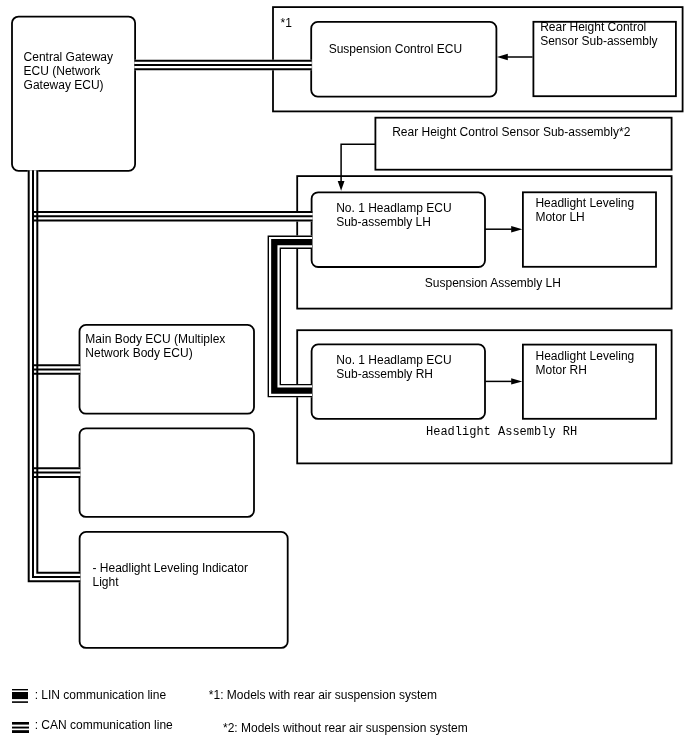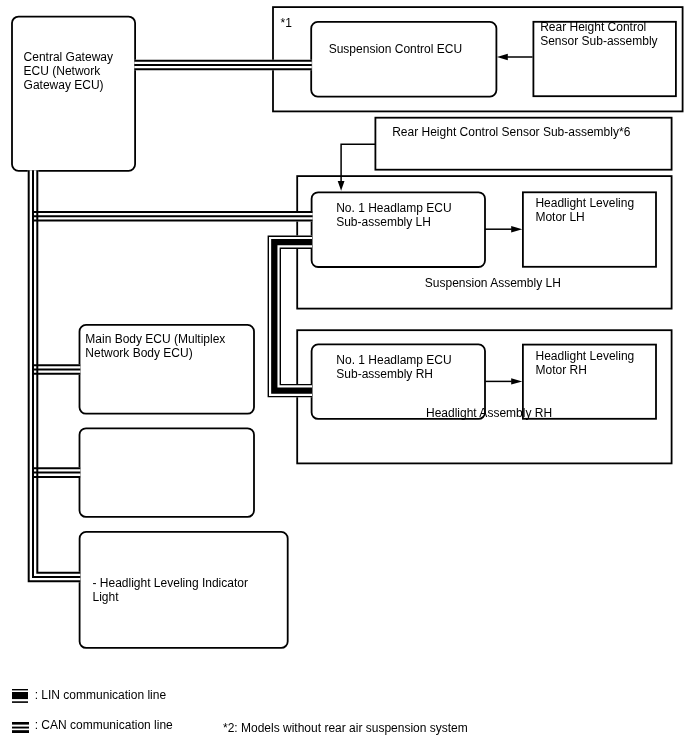--- a/index.html
+++ b/index.html
@@ -72,43 +72,44 @@
       </g>
   </svg>
 
   <div class="lbl" style="left:280.6px;top:16px;">*1</div>
   <div class="lbl" style="left:23.6px;top:50.2px;">Central Gateway
 ECU (Network
 Gateway ECU)</div>
   <div class="lbl" style="left:328.7px;top:41.6px;text-align:center;">Suspension Control ECU</div>
   <div class="lbl" style="left:540.2px;top:20px;">Rear Height Control
 Sensor Sub-assembly</div>
-  <div class="lbl" style="left:392.2px;top:125px;">Rear Height Control Sensor Sub-assembly*6</div>
+  <div class="lbl" style="left:392.2px;top:125px;">Rear Height Control Sensor Sub-assembly*2</div>
   <div class="lbl" style="left:336.2px;top:200.7px;">No. 1 Headlamp ECU
 Sub-assembly LH</div>
   <div class="lbl" style="left:535.4px;top:196px;">Headlight Leveling
 Motor LH</div>
   <div class="lbl" style="left:424.8px;top:275.5px;">Suspension Assembly LH</div>
   <div class="lbl" style="left:336.3px;top:353.1px;">No. 1 Headlamp ECU
 Sub-assembly RH</div>
   <div class="lbl" style="left:535.5px;top:349px;">Headlight Leveling
 Motor RH</div>
-  <div class="lbl" style="left:426px;top:406px;">Headlight Assembly RH</div>
+  <div class="lbl" style="left:426px;top:425px;font-family:Liberation Mono, monospace;">Headlight Assembly RH</div>
   <div class="lbl" style="left:85.3px;top:331.8px;">Main Body ECU (Multiplex
 Network Body ECU)</div>
-  <div class="lbl" style="left:92.5px;top:576px;">- Headlight Leveling Indicator
+  <div class="lbl" style="left:92.5px;top:561px;">- Headlight Leveling Indicator
 Light</div>
 
   <svg class="legend-icon" id="icon-lin" style="left:11.9px;top:688.6px;width:16.4px;height:14.1px;" viewBox="0 0 16.4 14.1">
       <rect x="0" y="0" width="16.4" height="1.4" fill="#000000" stroke="none"></rect>
       <rect x="0" y="3" width="16.4" height="7.1" fill="#000000" stroke="none"></rect>
       <rect x="0" y="12.3" width="16.4" height="1.6" fill="#000000" stroke="none"></rect>
     </svg>
   <div class="lbl" style="left:34.7px;top:688.3px;">: LIN communication line</div>
   <svg class="legend-icon" id="icon-can" style="left:11.9px;top:721.6px;width:17.1px;height:11.4px;" viewBox="0 0 17.1 11.4">
       <rect x="0" y="0" width="17.1" height="2.6" fill="#000000" stroke="none"></rect>
       <rect x="0" y="4.6" width="17.1" height="1.9" fill="#000000" stroke="none"></rect>
       <rect x="0" y="8.2" width="17.1" height="2.9" fill="#000000" stroke="none"></rect>
     </svg>
   <div class="lbl" style="left:34.7px;top:718.2px;">: CAN communication line</div>
+  <div class="lbl" style="left:208.8px;top:688.4px;">*1: Models with rear air suspension system</div>
   <div class="lbl" style="left:223px;top:720.8px;">*2: Models without rear air suspension system</div>
 
 </div>
 
 </body></html>

